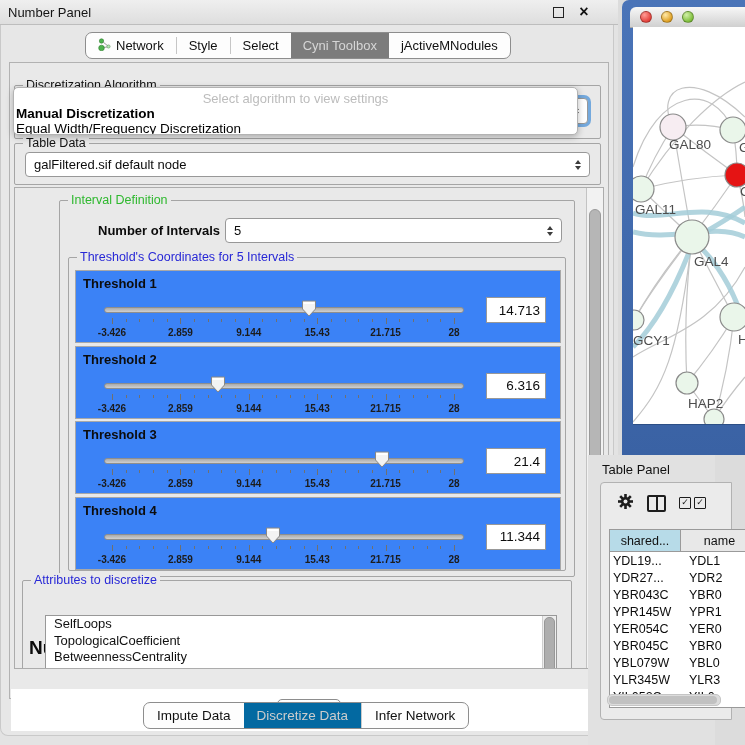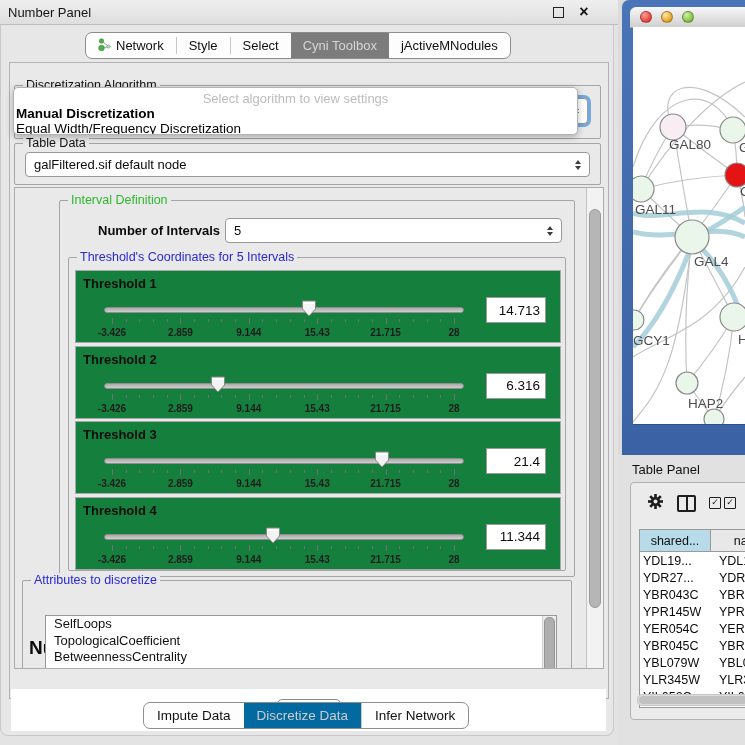--- a/index.html
+++ b/index.html
@@ -35,21 +35,21 @@
 
   .popup{position:absolute;left:13px;top:87px;width:563px;height:46px;background:#fff;border:1px solid #b3b3b3;border-radius:5px;box-shadow:0 2px 7px rgba(0,0,0,.28);z-index:50;overflow:hidden;}
   .popup .ph{color:#bcbcbc;text-align:center;font-size:13px;line-height:15px;padding-top:3px;}
   .popup .opt{font-size:13.5px;line-height:15px;color:#000;padding:0 2px;white-space:nowrap;}
   .popup .opt.sel{font-weight:bold;}
 
   .scrollpane{position:absolute;left:4px;top:124px;width:588px;height:480px;border:1px solid #acacac;background:#e9e9e9;overflow:hidden;}
 
   .numlabel{position:absolute;left:38px;top:22px;font-size:13px;font-weight:bold;color:#0c0c0c;}
 
-  .tbox{position:absolute;left:6px;width:484px;height:71px;border:1px solid #a8a8a8;background:#15803d;}
+  .tbox{position:absolute;left:6px;width:484px;height:71px;border:1px solid #a8a8a8;background:#3b82f6;}
   .tlabel{position:absolute;left:7px;top:5px;font-size:13px;font-weight:bold;color:#0c0c0c;}
   .slider{position:absolute;left:28px;top:36px;width:358px;height:6px;}
   .track{width:100%;height:4px;border-radius:3px;background:linear-gradient(#ababab,#cfcfcf);border:1px solid #8e8e8e;}
   .sthumb{position:absolute;top:-7px;width:16px;height:17px;}
   .ticks{position:absolute;left:0;top:11px;width:100%;height:7px;}
   .tick{position:absolute;width:1px;background:#707070;}
   .tick.major{height:6px;top:0;}
   .tick.minor{height:3px;top:1px;}
   .tlabels{position:absolute;left:0;top:20px;width:100%;height:11px;font-size:10px;font-weight:bold;color:#1c1c1c;}
   .tlab{position:absolute;transform:translateX(-50%);white-space:nowrap;}
@@ -75,21 +75,21 @@
   
   .netwin{position:absolute;left:622px;top:0;width:123px;height:455px;background:linear-gradient(#4a74b8,#3a62a4);border-radius:7px 0 0 0;}
   .nettitle{position:absolute;left:8px;top:7px;right:0;height:20px;background:linear-gradient(#f7f7f7,#d0d0d0);border-radius:6px 0 0 0;border-bottom:1px solid #a8a8a8;display:flex;align-items:center;gap:9px;padding-left:10px;}
   .tl{width:12px;height:12px;border-radius:50%;border:1px solid rgba(0,0,0,.28);box-sizing:border-box;}
   .tl.red{background:radial-gradient(circle at 35% 30%,#ff9d96,#e4423c 70%);}
   .tl.yellow{background:radial-gradient(circle at 35% 30%,#ffe9a8,#dfa023 70%);}
   .tl.green{background:radial-gradient(circle at 35% 30%,#d2f0a8,#7fbf3c 70%);}
   .netcanvas{position:absolute;left:11px;top:27px;width:112px;height:397px;background:#fff;border-bottom:1px solid #2c4f86;}
 
   
-  .tpr{position:absolute;left:618px;top:455px;width:127px;height:290px;background:#e1e1e1;}
+  .tpr{position:absolute;left:588px;top:455px;width:127px;height:290px;background:#e1e1e1;}
   .tpr-title{position:absolute;left:14px;top:7px;font-size:13px;color:#111;}
   .tp-inner{position:absolute;left:12px;top:27px;width:130px;height:236px;background:#ebebeb;border:1px solid #b2b2b2;border-radius:4px 0 0 4px;}
   .tp-toolbar{position:absolute;left:0;top:0;right:0;height:40px;display:flex;align-items:center;gap:13px;padding-left:16px;}
   .splitico{width:15px;height:13px;border:2px solid #1d1d1d;border-radius:2px;position:relative;}
   .splitico>span{position:absolute;left:50%;top:0;bottom:0;width:2px;background:#1d1d1d;transform:translateX(-50%);}
   .chkpair{display:flex;gap:3px;}
   .chk{width:10px;height:10px;border:1.5px solid #1d1d1d;border-radius:1px;font-size:9px;line-height:9px;text-align:center;color:#1d1d1d;}
   .chk::after{content:"✓";}
   .tp-table{position:absolute;left:8px;top:46px;width:150px;}
   .th-row{display:flex;height:23px;border:1px solid #9a9a9a;background:#e8e8e8;box-sizing:border-box;}

